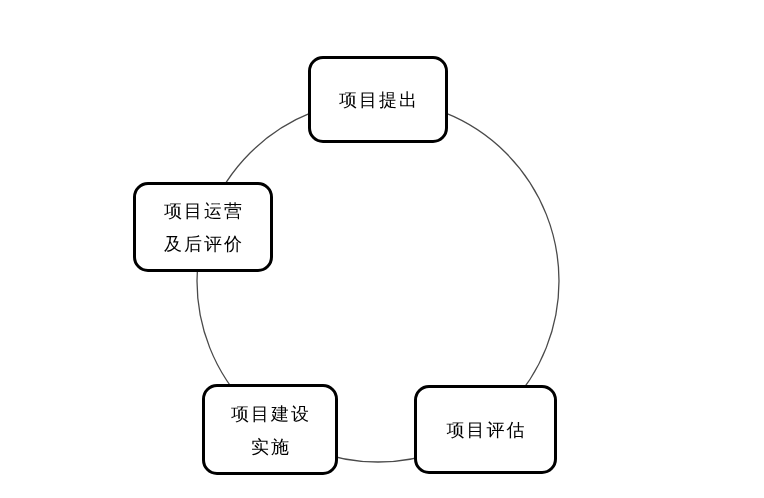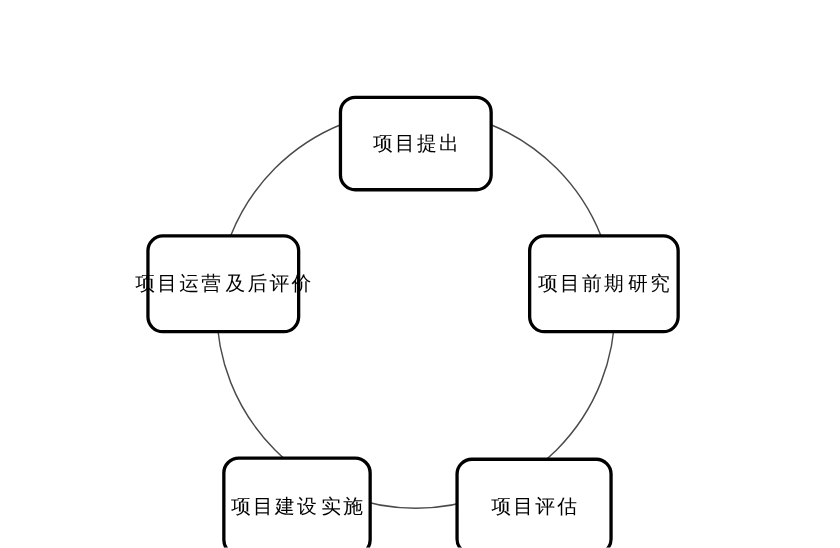--- a/index.html
+++ b/index.html
@@ -22,26 +22,25 @@
     width: 764px;
     height: 498px;
   }
   .node {
     position: absolute;
     box-sizing: border-box;
     background: #ffffff;
     border: 3px solid #000000;
     border-radius: 15px;
     display: flex;
-    flex-direction: row;
+    flex-direction: column;
     align-items: center;
     justify-content: center;
     text-align: center;
     z-index: 2;
-    margin-top: 31px;
   }
   .node .line {
     display: block;
     font-size: 18px;
     line-height: 33px;
     letter-spacing: 2px;
     padding-left: 2px; 
     color: #000000;
     white-space: nowrap;
   }
@@ -57,24 +56,20 @@
 <div class="canvas">
 
   <svg class="cycle-svg" viewBox="0 0 764 498" aria-hidden="true">
     <circle cx="378" cy="281" r="181" fill="none" stroke="#4a4a4a" stroke-width="1.3"></circle>
   </svg>
 
   <div class="node node-top">
     <span class="line">项目提出</span>
   </div>
 
-  <div class="node node-right">
-    <span class="line">项目前期</span>
-    <span class="line">研究</span>
-  </div>
 
   <div class="node node-bottom-right">
     <span class="line">项目评估</span>
   </div>
 
   <div class="node node-left">
     <span class="line">项目运营</span>
     <span class="line">及后评价</span>
   </div>
 

